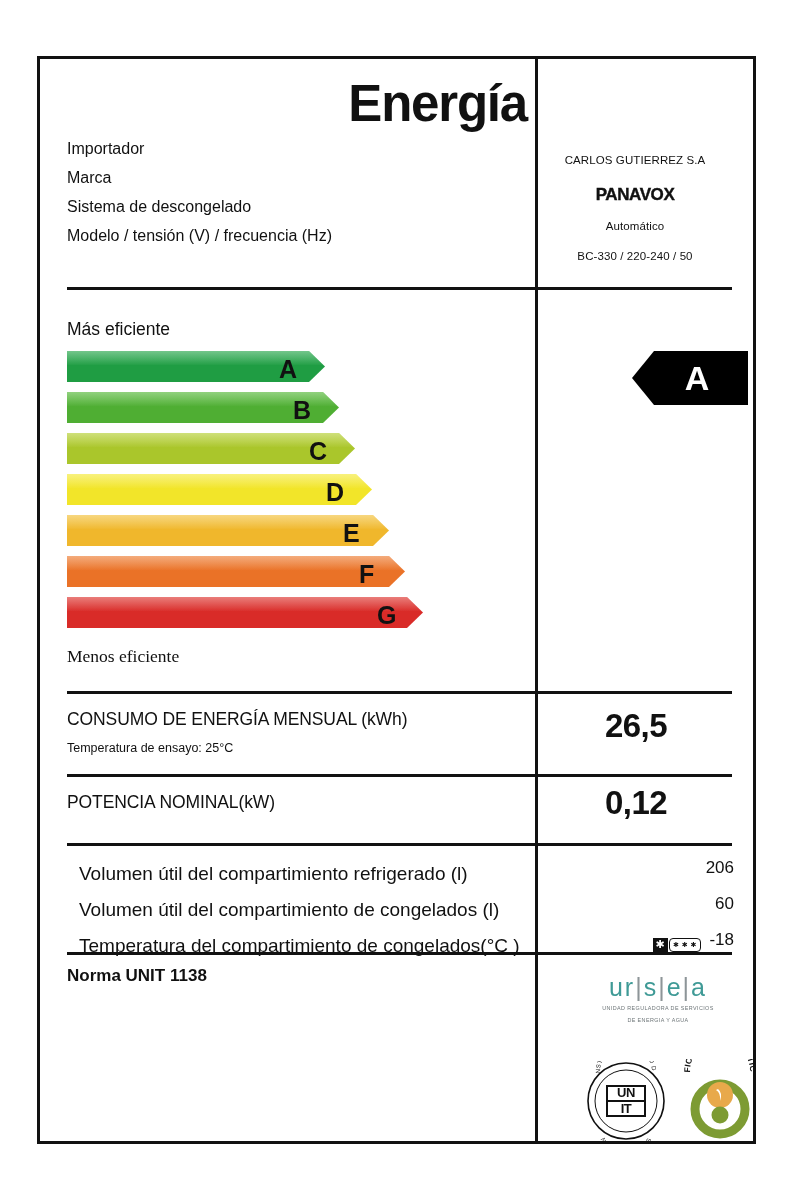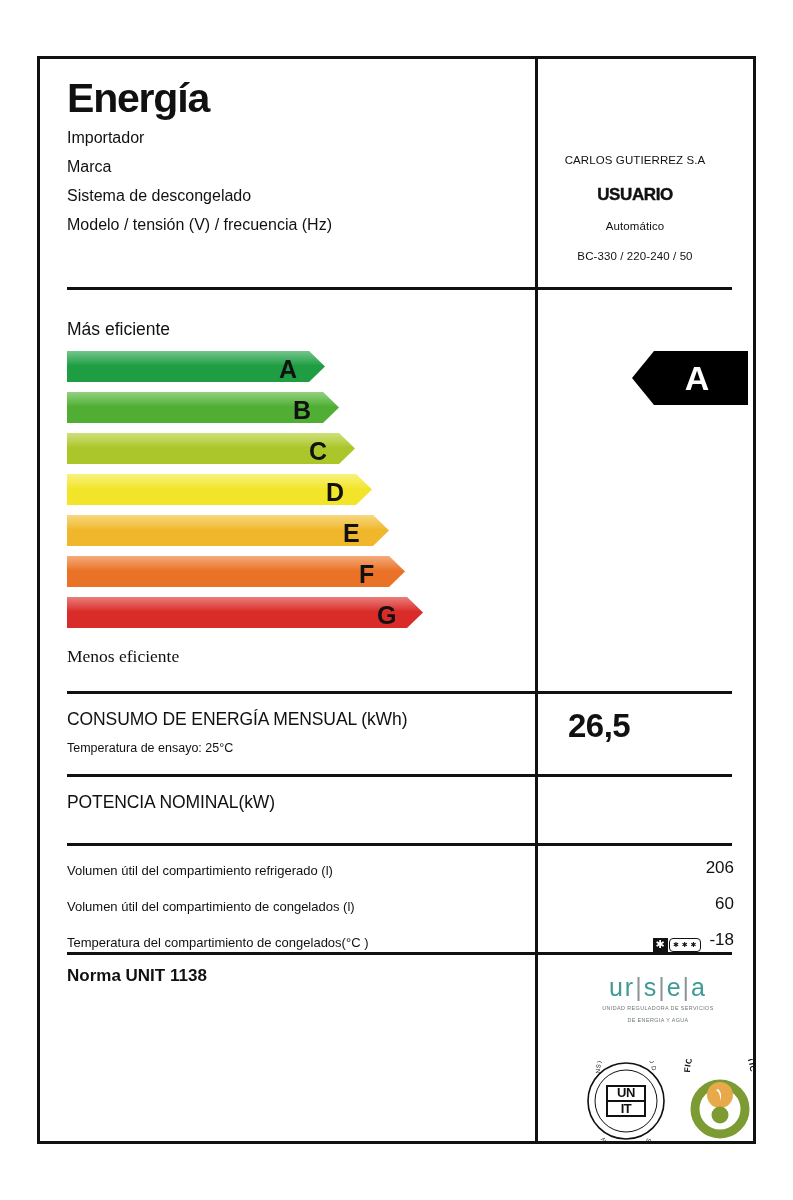--- a/index.html
+++ b/index.html
@@ -41,25 +41,26 @@
   }
   .hrule.left  { left: 27px;  width: 471px; }
   .hrule.right { left: 498px; width: 194px; }
 
   
   .header-left {
     position: absolute;
     left: 27px; top: 18px; width: 460px;
   }
   .energia-title {
-    font-size: 41px;
+    font-size: 51px;
     font-weight: bold;
     letter-spacing: -1.2px;
     line-height: 1.06;
     margin-bottom: 10px;
+    text-align: right;
   }
   .spec-label {
     font-size: 16px;
     line-height: 1;
     margin-bottom: 13px;
     white-space: nowrap;
   }
 
   .header-right {
     position: absolute;
@@ -151,35 +152,35 @@
     text-align: right;
   }
   .metric-sub {
     position: absolute;
     left: 27px;
     font-size: 12.5px;
     line-height: 1;
   }
   .metric-value {
     position: absolute;
-    left: 528px;
+    left: 498px;
     width: 216px;
     padding-right: 20px;
-    text-align: left;
+    text-align: center;
     font-size: 33px;
     font-weight: bold;
     line-height: 1;
     letter-spacing: -0.5px;
   }
 
   
   .vol-label {
     position: absolute;
-    left: 27px;
-    font-size: 13px;
+    left: 39px;
+    font-size: 19px;
     line-height: 1;
     white-space: nowrap;
     text-align: center;
   }
   .vol-value {
     position: absolute;
     left: 498px;
     width: 216px;
     padding-right: 20px;
     text-align: right;
@@ -314,21 +315,21 @@
   <div class="header-left">
     <div class="energia-title">Energía</div>
     <div class="spec-label">Importador</div>
     <div class="spec-label">Marca</div>
     <div class="spec-label">Sistema de descongelado</div>
     <div class="spec-label">Modelo / tensión (V) / frecuencia (Hz)</div>
   </div>
 
   <div class="header-right">
     <div class="spec-value">CARLOS GUTIERREZ S.A</div>
-    <div class="spec-value brand">USUARIO</div>
+    <div class="spec-value brand">PANAVOX</div>
     <div class="spec-value">Automático</div>
     <div class="spec-value">BC-330 / 220-240 / 50</div>
   </div>
 
   <div class="hrule left" style="top:228px"></div>
   <div class="hrule right" style="top:228px"></div>
 
   <div class="eff-section">
     <div class="eff-caption top">Más eficiente</div>
     <div class="bars" id="bars">
@@ -386,20 +387,21 @@
   <div class="hrule right" style="top:632px"></div>
 
   <div class="metric-label" style="top:652px">CONSUMO DE ENERGÍA MENSUAL (kWh)</div>
   <div class="metric-sub" style="top:683px">Temperatura de ensayo: 25°C</div>
   <div class="metric-value" style="top:650px">26,5</div>
 
   <div class="hrule left" style="top:715px"></div>
   <div class="hrule right" style="top:715px"></div>
 
   <div class="metric-label" style="top:735px">POTENCIA NOMINAL(kW)</div>
+  <div class="metric-value" style="top:727px">0,12</div>
 
   <div class="hrule left" style="top:784px"></div>
   <div class="hrule right" style="top:784px"></div>
 
   <div class="vol-label" style="top:805px">Volumen útil del compartimiento refrigerado (l)</div>
   <div class="vol-value" style="top:800px">206</div>
 
   <div class="vol-label" style="top:841px">Volumen útil del compartimiento de congelados (l)</div>
   <div class="vol-value" style="top:836px">60</div>
 

